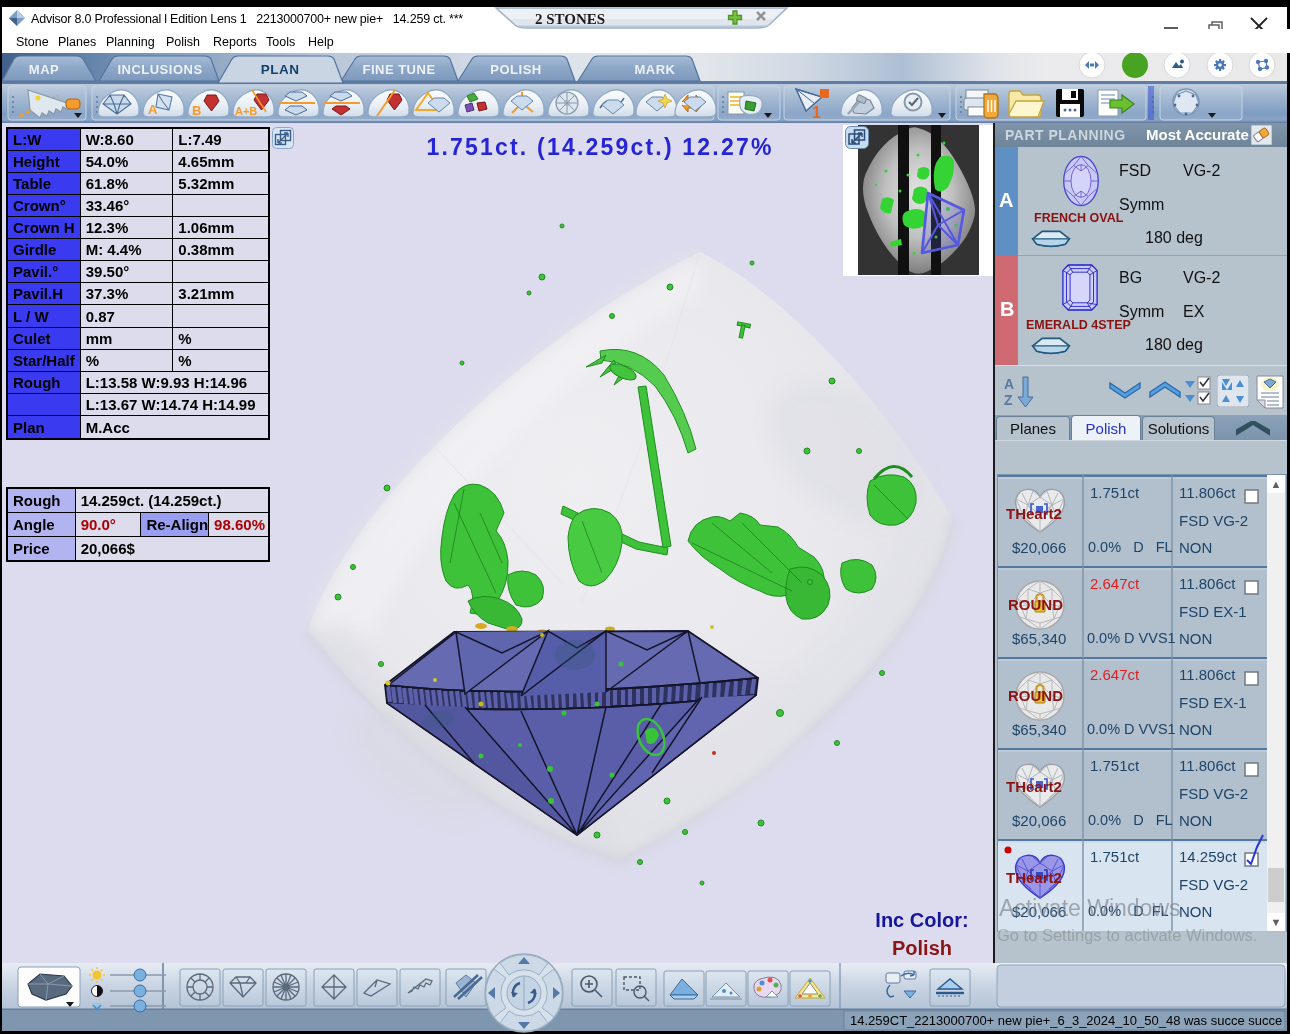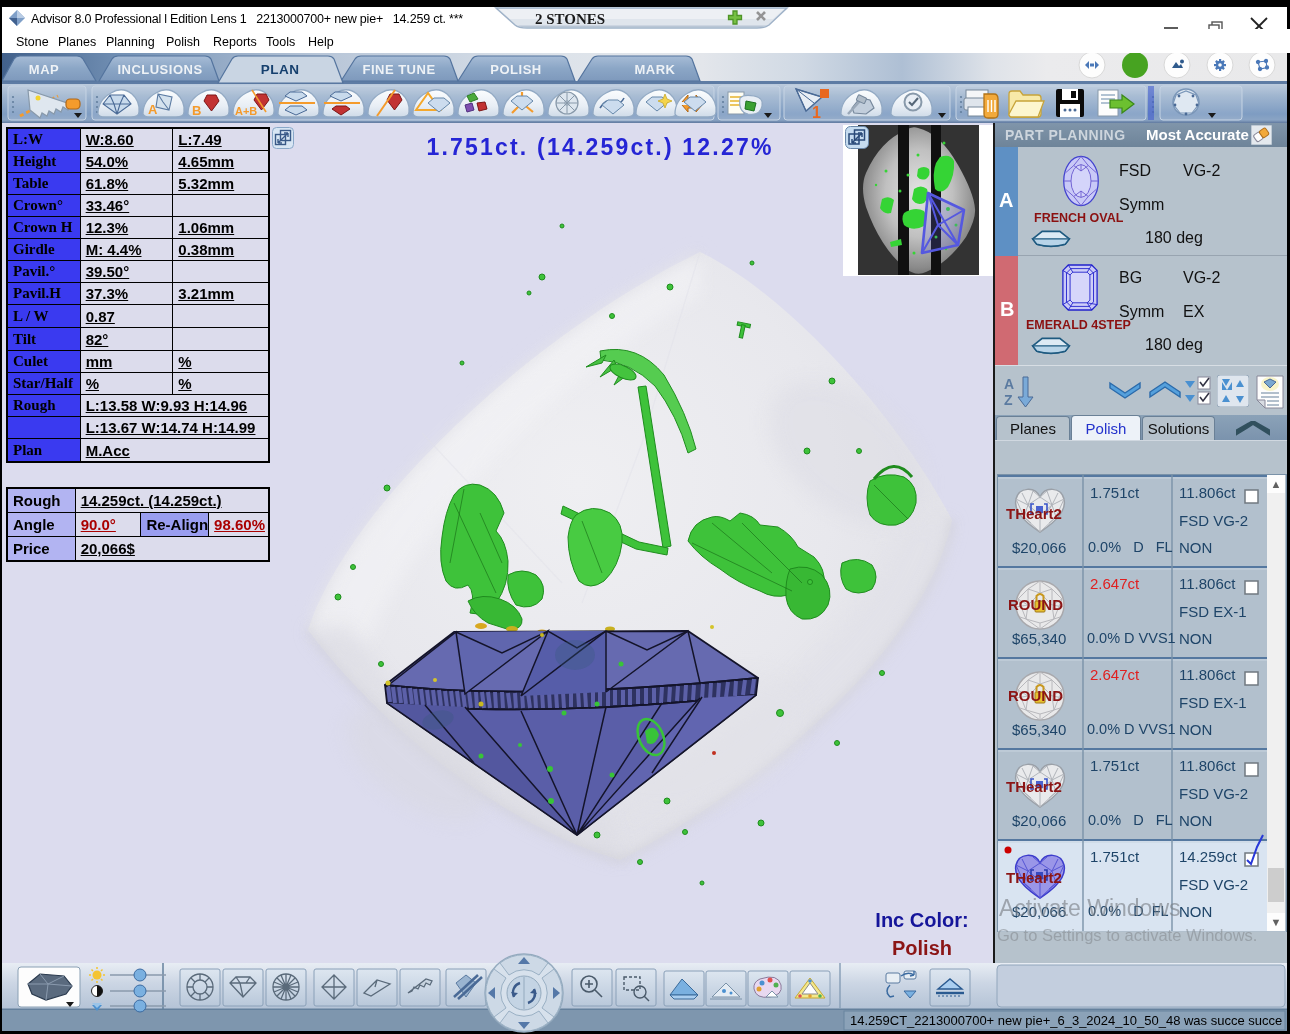--- a/index.html
+++ b/index.html
@@ -12,22 +12,22 @@
 #tabstrip{left:2px;top:53px;width:1285px;height:31px;
 background:linear-gradient(90deg,#41608a 0px,#7290b4 120px,#b8c6d8 320px,#dde3ea 560px,#e3e6eb 700px,#d0d9e4 800px,#aebfd4 900px,#dfe3e9 990px,#ebebed 1045px,#e9e9ea 1285px);}
 #toolbar{left:2px;top:84px;width:1285px;height:39px;
 background:linear-gradient(180deg,#bccbdd 0px,#9fb5cf 12px,#7e9cc2 30px,#8aa4c4 36px,#60799f 39px);}
 #canvas{left:2px;top:123px;width:991px;height:840px;background:#dcdcee;}
 #rightpanel{left:995px;top:123px;width:292px;height:840px;background:#b6c2cc;}
 #bottombar{left:2px;top:963px;width:1285px;height:68px;
 background:linear-gradient(180deg,#e8edf4 0px,#ccd6e4 20px,#b4c3d6 46px,#b4c3d6 47px,#7e96ae 47px,#7e96ae 68px);}
 .tbl{position:absolute;border-collapse:collapse;font-size:15px;font-weight:bold;color:#000;outline:1px solid #000;}
 .tbl td{border:1px solid #000;padding:0 0 0 5px;vertical-align:middle;overflow:hidden;white-space:nowrap;}
-.hd{background:#3a3af0;font-family:Liberation Serif, serif;}
-.vc{background:#dcdcec;text-decoration:underline;}
+.hd{background:#3a3af0;}
+.vc{background:#dcdcec;}
 .lt{background:#b2b4f2;}
 </style>
 </head>
 <body>
 <div id="page">
   <div id="titlebar" class="abs">
     <svg class="abs" style="left:6px;top:2px" width="18" height="18" viewBox="0 0 18 18">
       <polygon points="9,1 17,9 9,17 1,9" fill="#7f9fc8"></polygon>
       <polygon points="9,1 17,9 9,9" fill="#b9cce4"></polygon>
       <polygon points="9,9 9,17 1,9" fill="#41618f"></polygon>
@@ -550,25 +550,20 @@
       <tr style="height:22px">
             <td class="hd">Pavil.H</td>
             <td class="vc">37.3%</td>
             <td class="vc">3.21mm</td>
           </tr>
       <tr style="height:23px">
             <td class="hd">L / W</td>
             <td class="vc">0.87</td>
             <td class="vc"></td>
           </tr>
-      <tr style="height:23px">
-            <td class="hd">Tilt</td>
-            <td class="vc">82°</td>
-            <td class="vc"></td>
-          </tr>
       <tr style="height:22px">
             <td class="hd">Culet</td>
             <td class="vc">mm</td>
             <td class="vc">%</td>
           </tr>
       <tr style="height:22px">
             <td class="hd">Star/Half</td>
             <td class="vc">%</td>
             <td class="vc">%</td>
           </tr>

